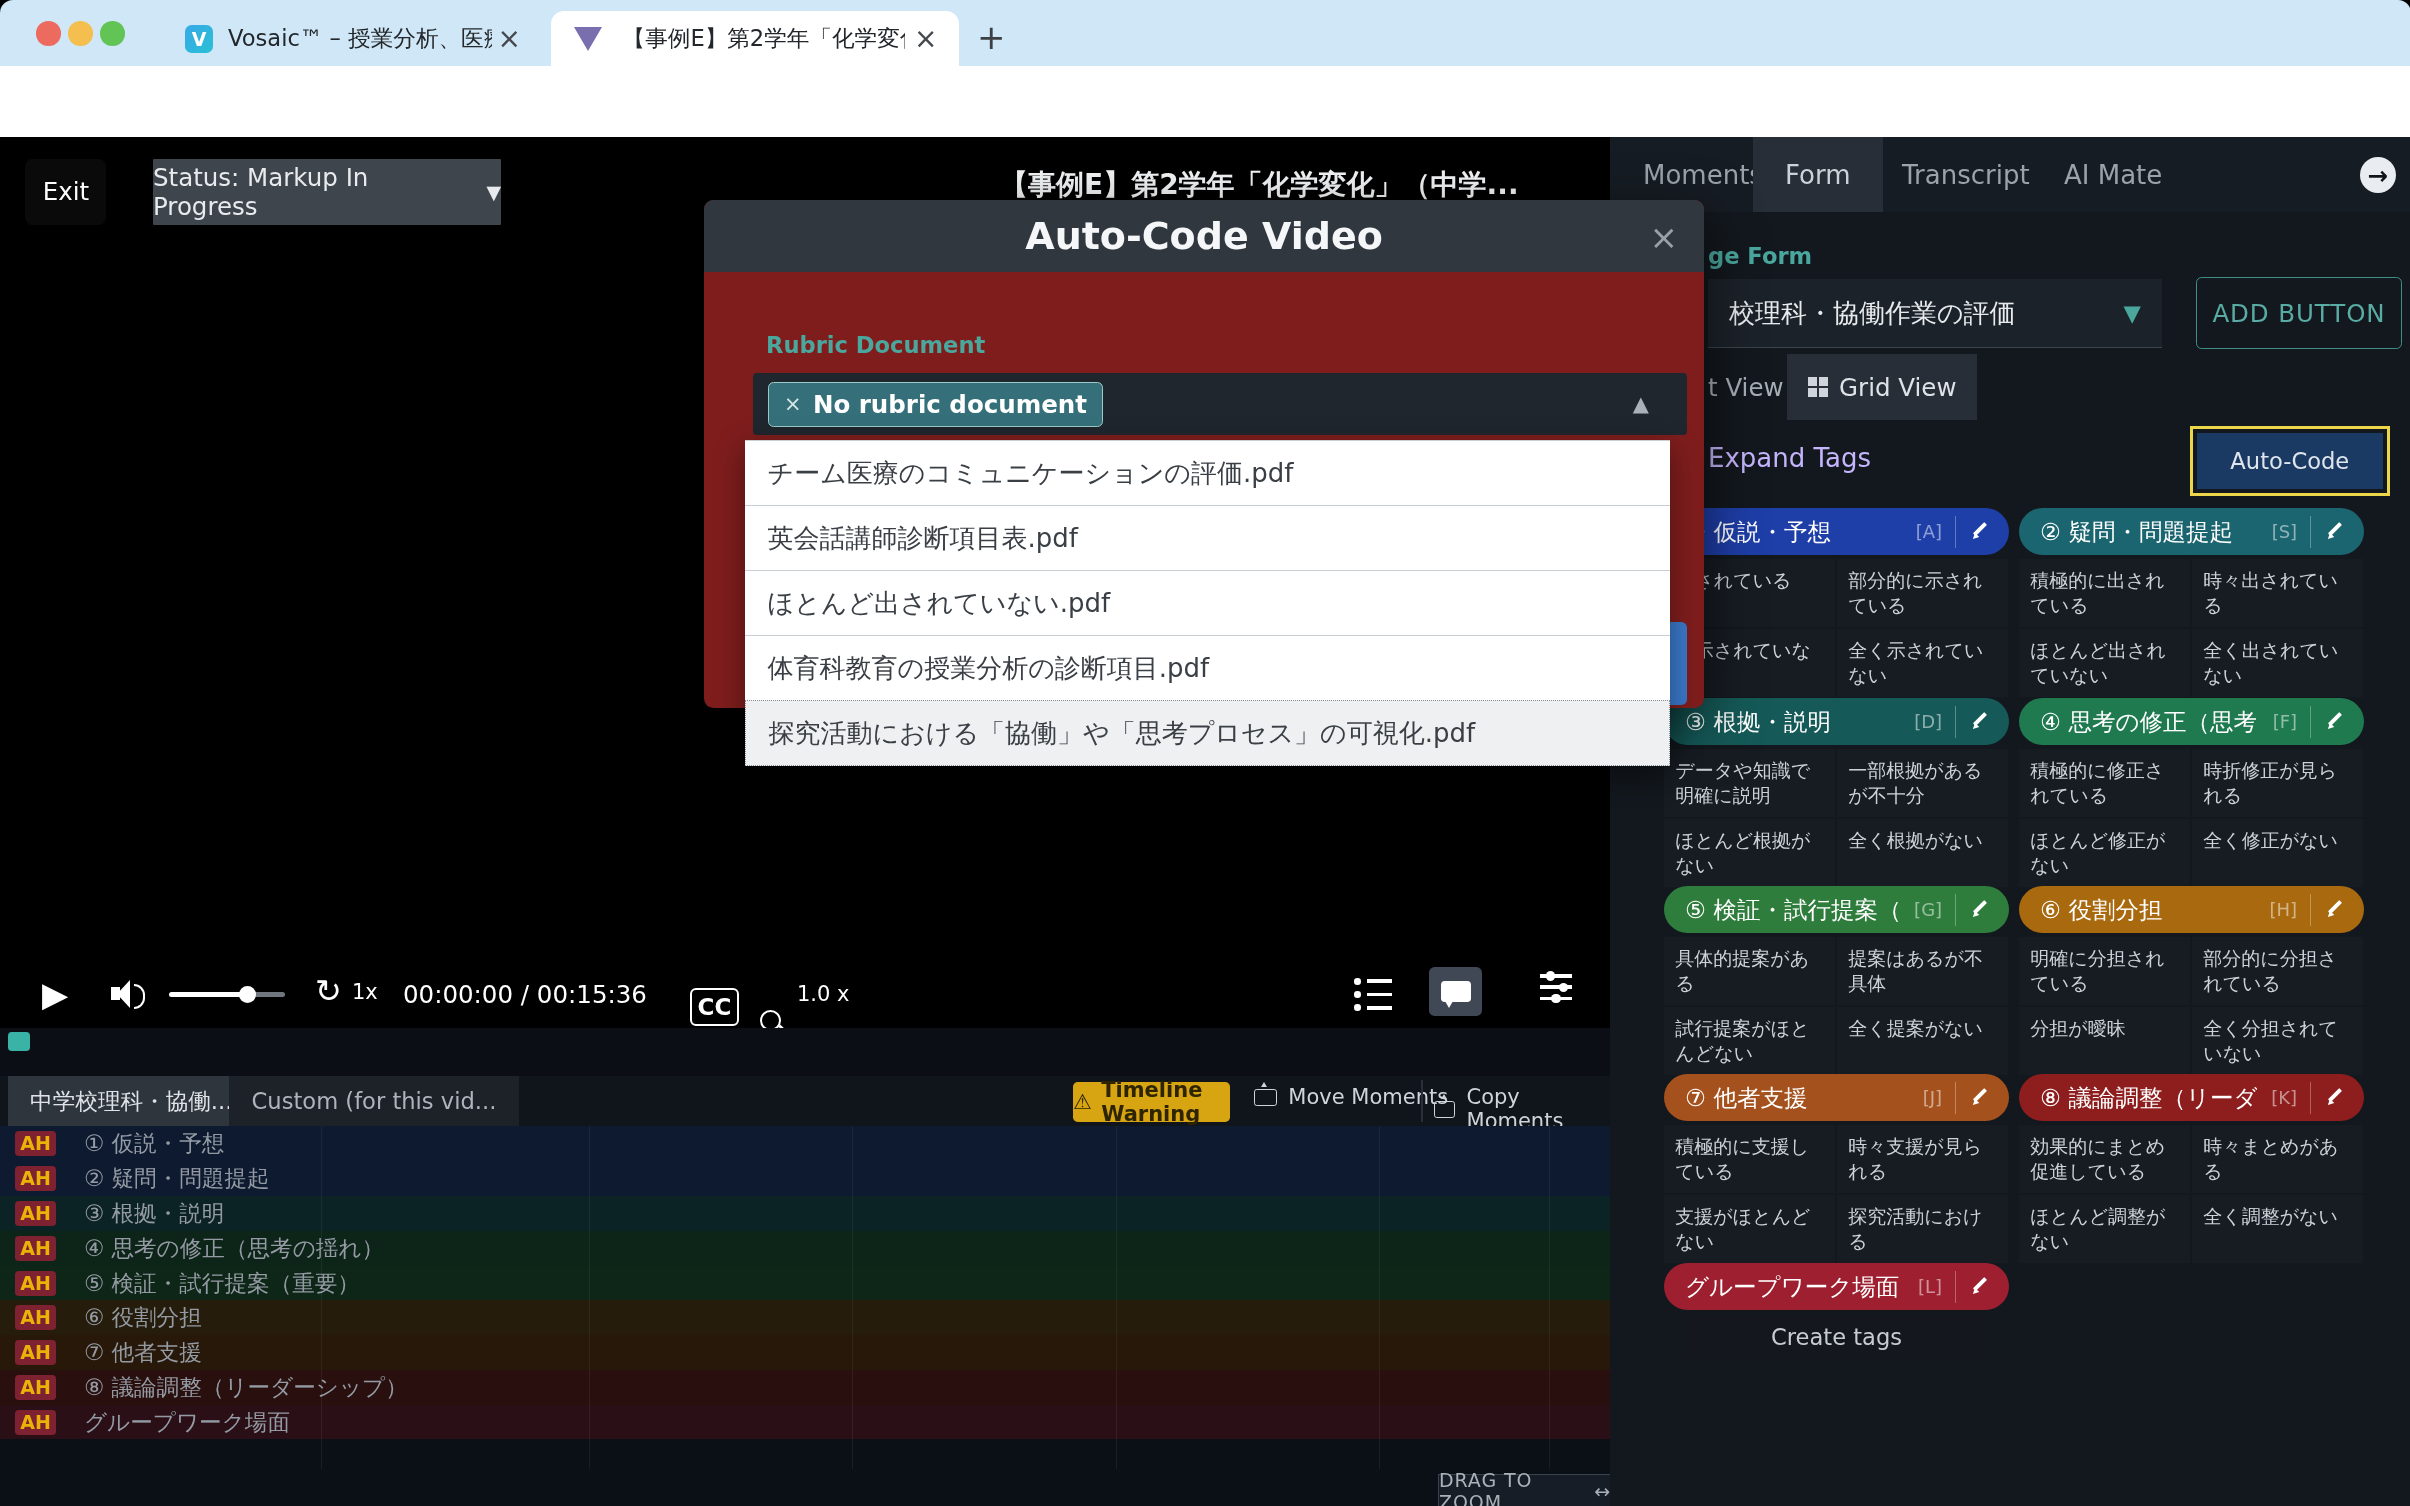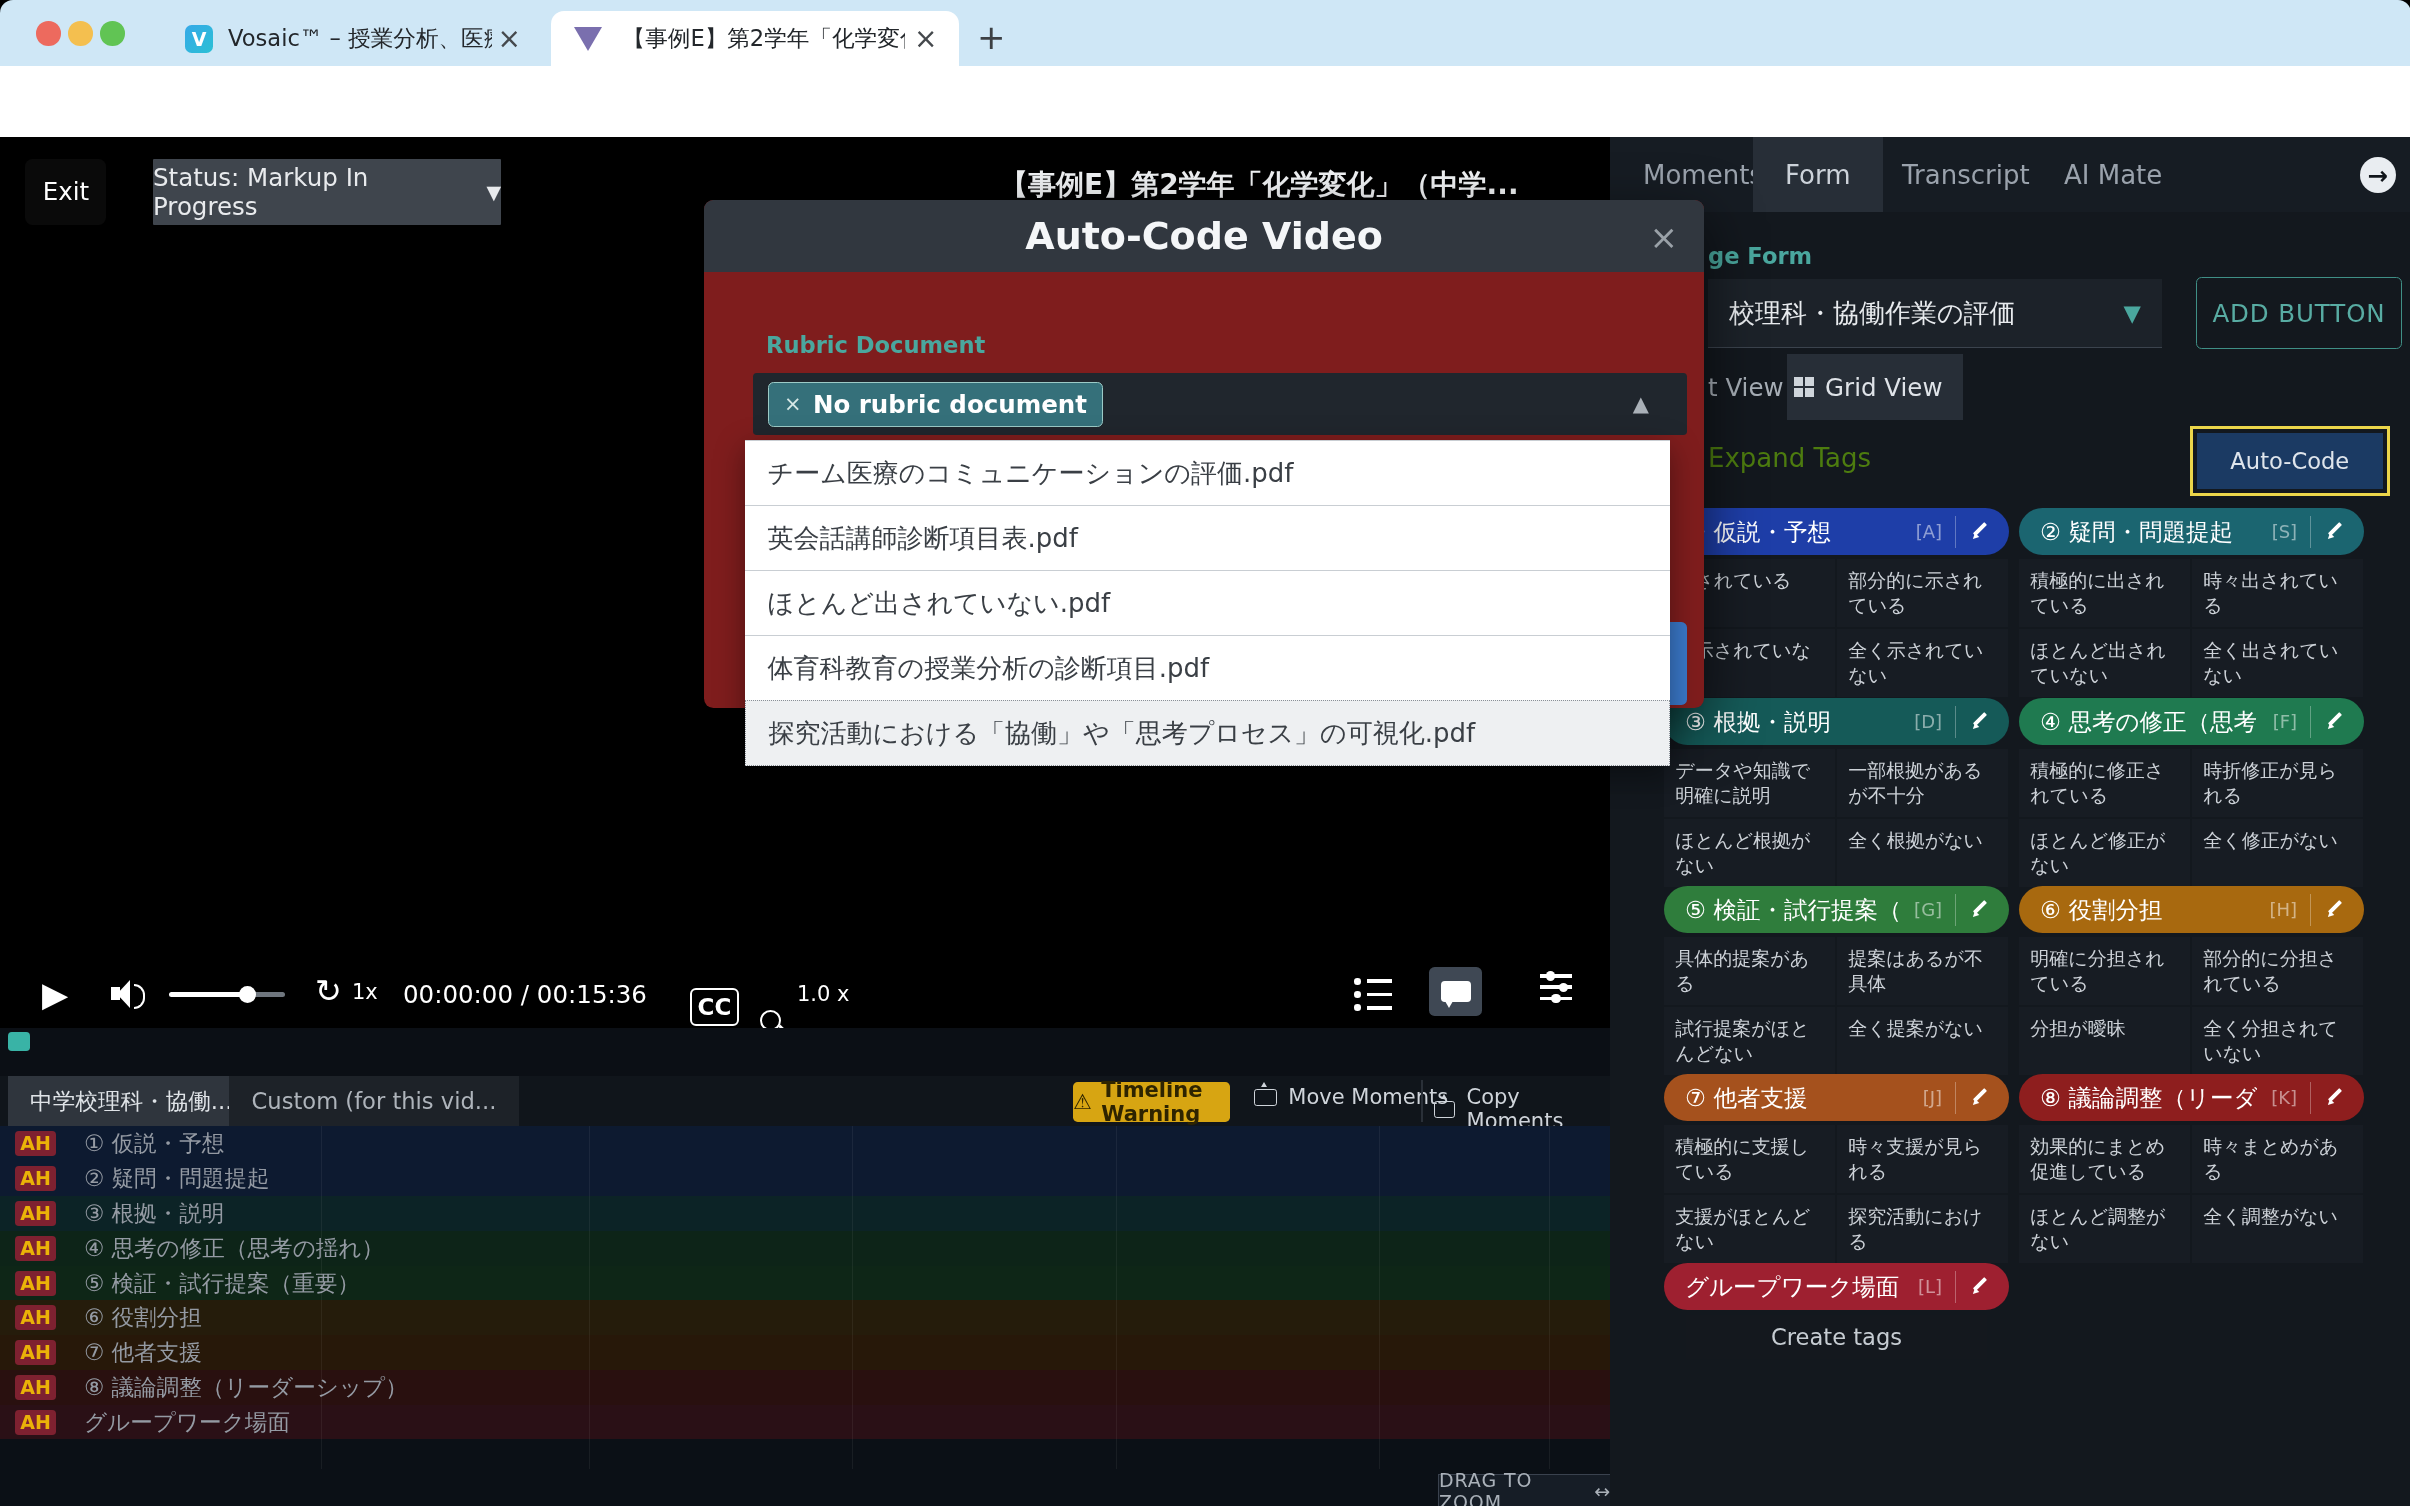--- a/index.html
+++ b/index.html
@@ -336,31 +336,31 @@
   </div>
 
   <div class="abs teal" style="left:1708px;top:243px;font-size:22.6px;font-weight:bold;">ge Form</div>
   <div class="abs formsel" style="left:1708px;top:279px;width:412px;height:68px;">
     <span style="font-size:26px;color:#e8ebee;white-space:nowrap;overflow:hidden;">校理科・協働作業の評価</span>
     <span class="teal" style="font-size:22.6px;">▼</span>
   </div>
   <div class="abs addbtn" style="left:2196px;top:277px;width:204px;height:70px;">ADD BUTTON</div>
 
   <div class="abs viewtab" style="left:1708px;top:354px;height:66px;color:#a7aeb6;">t View</div>
-  <div class="abs viewtab" style="left:1787px;top:354px;width:169px;height:66px;background:#272e37;color:#dfe3e8;padding-left:7px;">
+  <div class="abs viewtab" style="left:1787px;top:354px;width:169px;height:66px;background:#272e37;color:#dfe3e8;padding-left:21px;">
     <div class="gridico">
         <div></div>
         <div></div>
         <div></div>
         <div></div>
       </div>
     <span>Grid View</span>
   </div>
 
-  <div class="abs" style="left:1708px;top:443px;font-size:26px;color:#4d7c0f;">Expand Tags</div>
+  <div class="abs" style="left:1708px;top:443px;font-size:26px;color:#c4b5fd;">Expand Tags</div>
   <div class="abs autocode-hl" style="left:2190px;top:426px;width:194px;height:64px;">
     <div class="autocode" style="width:186px;height:56px;margin:3.8px;">Auto-Code</div>
   </div>
 
   <div id="cards">
       <div class="card" style="left: 1664px; top: 508px;">
         <div class="cardhdr" style="background: rgb(30, 62, 168);">
           <span class="t">① 仮説・予想</span>
           <span class="k">[A]</span>
           <span class="pdiv"></span>

